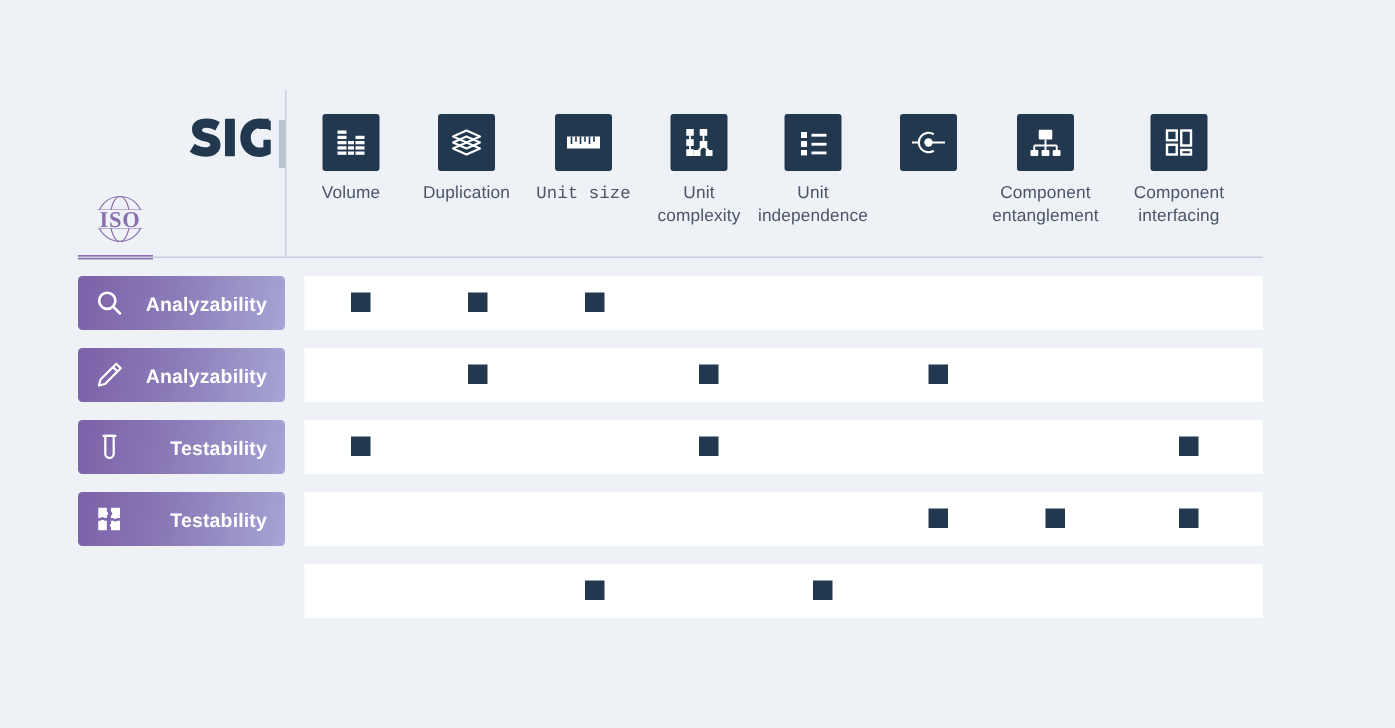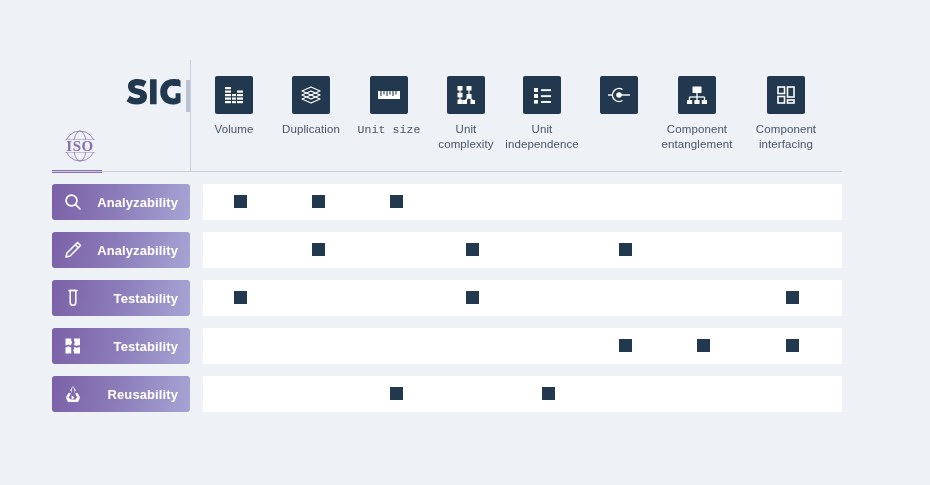--- a/index.html
+++ b/index.html
@@ -436,32 +436,18 @@
       <span class="row-pill-label">Testability</span>
     </div>
     <div class="row-track">
       <div class="cell-marker" style="left:416px"></div>
       <div class="cell-marker" style="left:494px"></div>
       <div class="cell-marker" style="left:583px"></div>
     </div>
   </div>
 
   <div class="matrix-row">
-    <div class="row-pill">
-      <span class="row-pill-icon">
-        <svg width="20" height="20" viewBox="0 0 20 20">
-          <g fill="#ffffff">
-            <path d="M10 1.8 L12.9 6.6 L10.9 7.4 L12.2 9.6 L14.3 8.8 L17.2 13.6 L14.3 13.6 L12.2 9.6 Z"></path>
-            <path d="M10 1.8 L7.1 6.6 L9.1 7.4 L7.8 9.6 L5.7 8.8 L2.8 13.6 L5.7 13.6 L7.8 9.6 Z"></path>
-            <path d="M2.8 13.6 L8.6 13.6 L8.6 11.5 L11.4 13.6 L8.6 15.8 L8.6 13.6 Z"></path>
-            <path d="M5 18 L15 18 L17.2 13.6 L13.8 13.6 L12.6 15.6 L5 15.6 Z"></path>
-            <path d="M2.8 13.6 L5 18 L7.8 15.6 L5.5 13.6 Z"></path>
-          </g>
-        </svg>
-      </span>
-      <span class="row-pill-label">Reusability</span>
-    </div>
     <div class="row-track">
       <div class="cell-marker" style="left:187px"></div>
       <div class="cell-marker" style="left:339px"></div>
     </div>
   </div>
 </div>
 
 </body></html>

